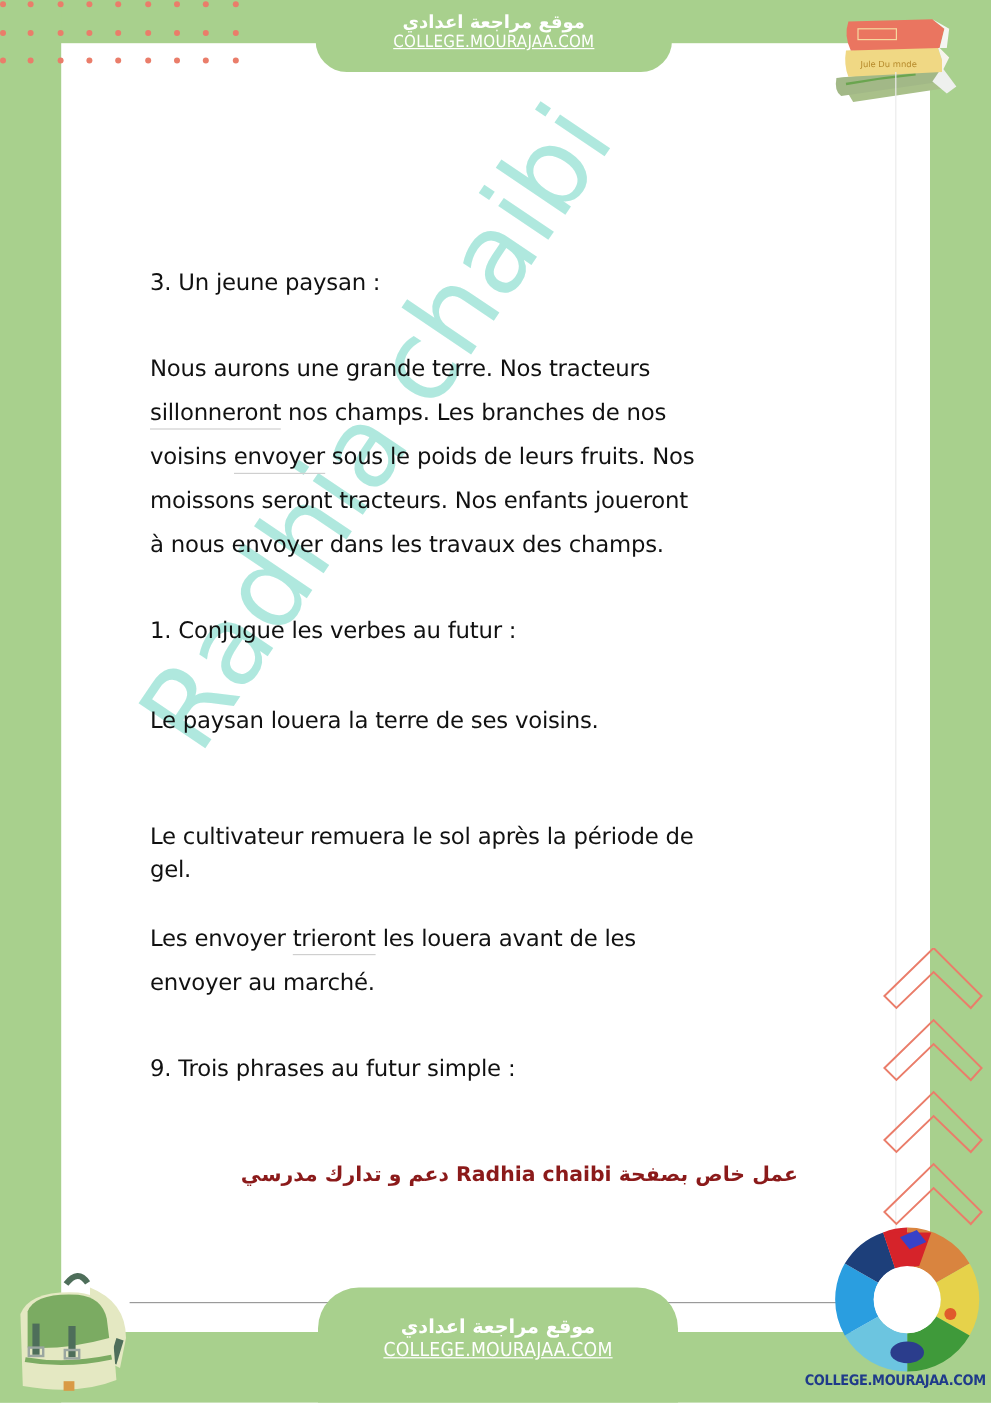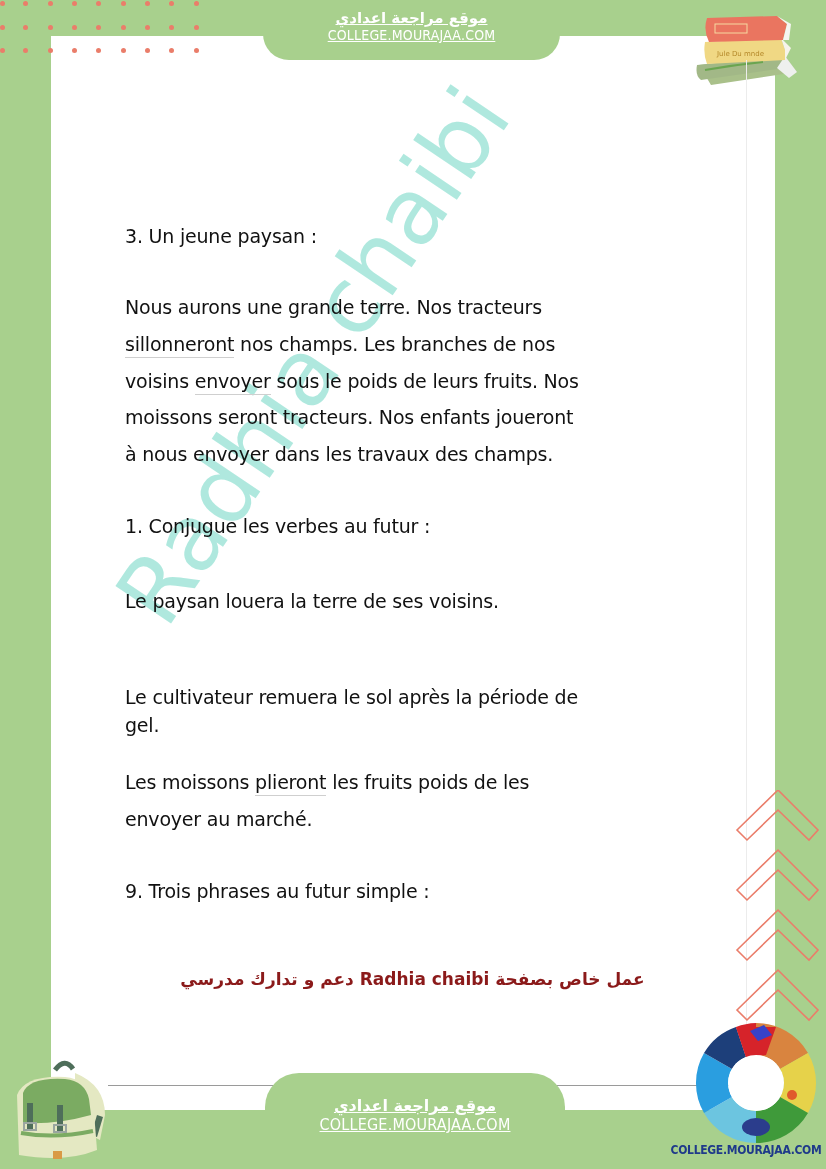--- a/index.html
+++ b/index.html
@@ -6,32 +6,32 @@
   body { width: 826px; height: 1169px; position: relative; overflow: hidden; background: #ffffff; font-family: "DejaVu Sans", sans-serif; }
   .green { background: #a8d08d; }
   .frame-top { position: absolute; left: 0; top: 0; width: 826px; height: 36px; }
   .frame-left { position: absolute; left: 0; top: 0; width: 51px; height: 1169px; }
   .frame-right { position: absolute; left: 775px; top: 0; width: 51px; height: 1169px; }
   .frame-bottom { position: absolute; left: 0; top: 1110px; width: 826px; height: 59px; }
   .dots { position: absolute; left: 0; top: 0; width: 200px; height: 60px; }
   .dot { position: absolute; width: 5px; height: 5px; border-radius: 50%; background: #ea7d6a; }
   .tab-top { position: absolute; left: 263px; top: 0; width: 297px; height: 60px; border-radius: 0 0 26px 26px; text-align: center; color: #ffffff; }
   .tab-bottom { position: absolute; left: 265px; top: 1073px; width: 300px; height: 96px; border-radius: 34px 34px 0 0; text-align: center; color: #ffffff; }
-  .tab-ar { font-size: 15px; font-weight: bold; text-decoration: underline; line-height: 18px; direction: rtl; }
+  .tab-ar { font-size: 15px; font-weight: bold; line-height: 18px; direction: rtl; }
   .tab-url { font-family: "DejaVu Sans Condensed", "DejaVu Sans", sans-serif; font-size: 14px; text-decoration: underline; letter-spacing: 0.2px; line-height: 17px; }
   .tab-top .tab-ar { margin-top: 9px; }
   .tab-bottom .tab-ar { margin-top: 24px; font-size: 16px; }
   .tab-bottom .tab-url { font-size: 16px; line-height: 20px; }
   .inner-line-right { position: absolute; left: 746px; top: 60px; width: 1px; height: 1020px; background: #ececec; }
   .bottom-rule { position: absolute; left: 108px; top: 1085px; width: 640px; height: 1px; background: #9a9a9a; }
   .content { position: absolute; left: 125px; top: 0; width: 560px; font-family: "DejaVu Sans", sans-serif; font-size: 19px; color: #111; }
   .line { position: absolute; left: 0; white-space: nowrap; letter-spacing: -0.2px; }
   .ul { border-bottom: 1px solid #cfcfcf; padding-bottom: 2px; }
   .watermark { position: absolute; left: 140px; top: 560px; font-family: "DejaVu Sans", sans-serif; font-size: 92px; color: #6fd7c4; opacity: 0.55; transform: rotate(-56deg); transform-origin: left center; white-space: nowrap; pointer-events: none; }
-  .credit { position: absolute; left: 160px; top: 962px; width: 505px; direction: rtl; text-align: center; font-family: "DejaVu Sans", sans-serif; font-weight: bold; color: #8b1a1a; font-size: 17px; line-height: 34px; }
+  .credit { position: absolute; left: 160px; top: 962px; width: 505px; direction: rtl; text-align: right; font-family: "DejaVu Sans", sans-serif; font-weight: bold; color: #8b1a1a; font-size: 17px; line-height: 34px; }
   .credit .latin { direction: ltr; unicode-bidi: embed; }
   .flag { display: inline-block; width: 22px; height: 15px; background: #d90012; vertical-align: middle; position: relative; margin: 0 4px; }
   .flag::after { content: ""; position: absolute; left: 7px; top: 3px; width: 8px; height: 8px; border-radius: 50%; background: #fff; }
   .num-box { display: inline-block; background: #dcdcdc; color: #000; padding: 0 3px; font-size: 20px; }
   .chevrons { position: absolute; left: 735px; top: 790px; width: 86px; height: 240px; }
   .books { position: absolute; left: 693px; top: 10px; width: 112px; height: 84px; }
   .backpack { position: absolute; left: 5px; top: 1055px; width: 110px; height: 110px; }
   .wheel { position: absolute; left: 695px; top: 1022px; width: 122px; height: 122px; }
   .wheel-label { position: absolute; left: 666px; top: 1143px; width: 160px; text-align: center; font-family: "DejaVu Sans Condensed", "DejaVu Sans", sans-serif; font-weight: bold; font-size: 12px; color: #1f3a8a; letter-spacing: -0.3px; }
 </style>
@@ -104,21 +104,21 @@
   <div class="line" style="top:406px">moissons seront tracteurs. Nos enfants joueront</div>
   <div class="line" style="top:443px">à nous envoyer dans les travaux des champs.</div>
 
   <div class="line" style="top:515px">1. Conjugue les verbes au futur :</div>
 
   <div class="line" style="top:590px">Le paysan louera la terre de ses voisins.</div>
 
   <div class="line" style="top:686px">Le cultivateur remuera le sol après la période de</div>
   <div class="line" style="top:714px">gel.</div>
 
-  <div class="line" style="top:771px"><span>Les moissons </span><span class="ul">plieront</span><span> les fruits poids de les</span></div>
+  <div class="line" style="top:771px"><span>Les envoyer </span><span class="ul">trieront</span><span> les louera avant de les</span></div>
   <div class="line" style="top:808px">envoyer au marché.</div>
 
   <div class="line" style="top:880px">9. Trois phrases au futur simple :</div>
 </div>
 
 <div class="credit">
   <div>
     <span>عمل خاص بصفحة</span>
     <span class="latin">Radhia chaibi</span>
     <span>دعم و تدارك مدرسي</span>

